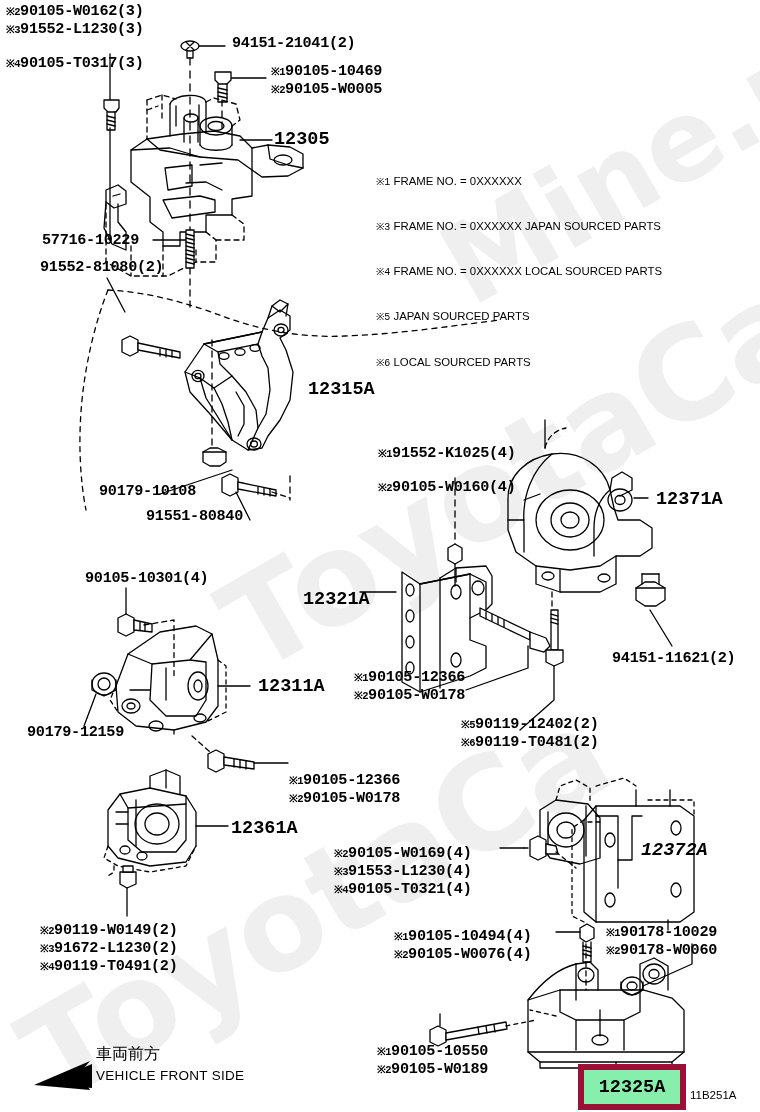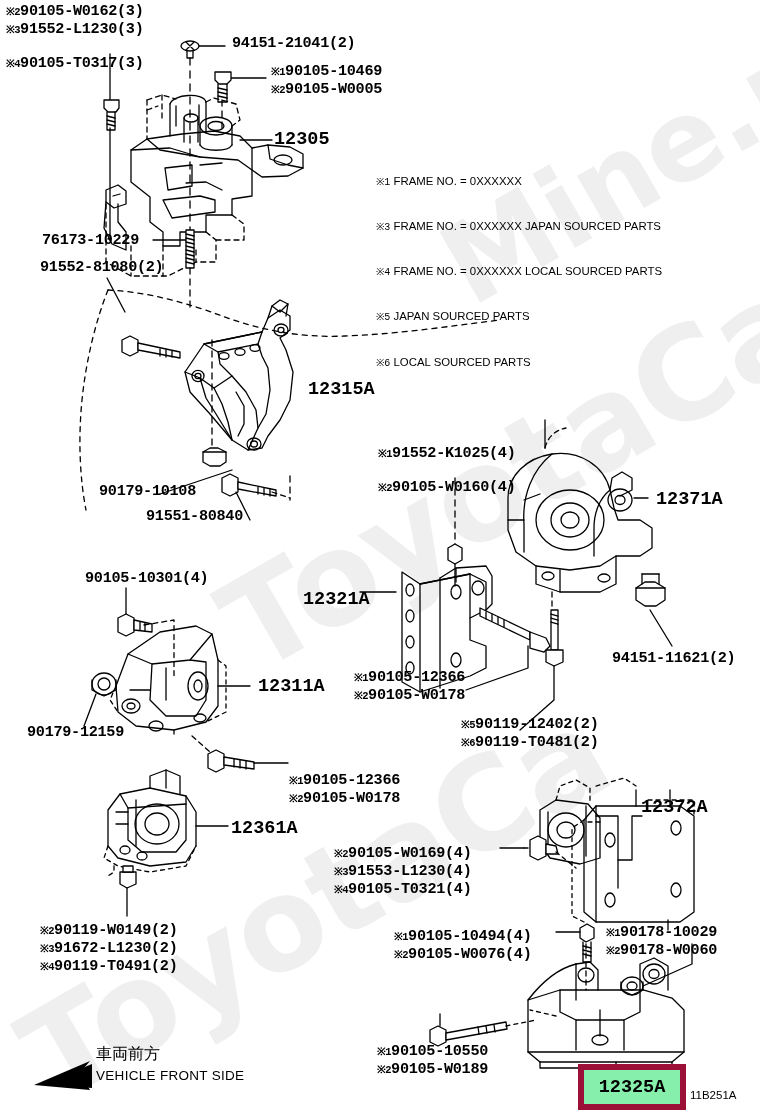--- a/index.html
+++ b/index.html
@@ -450,21 +450,21 @@
   <div class="lbl" style="left:6px;top:3px;"><span class="mk">※2</span>90105-W0162(3)</div>
   <div class="lbl" style="left:6px;top:21px;"><span class="mk">※3</span>91552-L1230(3)</div>
   <div class="lbl" style="left:6px;top:39px;margin-top:16px;"><span class="mk">※4</span>90105-T0317(3)</div>
 
   <div class="lbl" style="left:232px;top:35px;">94151-21041(2)</div>
   <div class="lbl" style="left:271px;top:63px;"><span class="mk">※1</span>90105-10469</div>
   <div class="lbl" style="left:271px;top:81px;"><span class="mk">※2</span>90105-W0005</div>
 
   <div class="big" style="left:274px;top:129px;">12305</div>
 
-  <div class="lbl" style="left:42px;top:232px;">76173-10229</div>
+  <div class="lbl" style="left:42px;top:232px;">57716-10229</div>
   <div class="lbl" style="left:40px;top:259px;">91552-81080(2)</div>
 
   <div class="big" style="left:308px;top:379px;text-align:right;">12315A</div>
 
   <div class="lbl" style="left:99px;top:483px;">90179-10108</div>
   <div class="lbl" style="left:146px;top:508px;">91551-80840</div>
 
   <div class="lbl" style="left:378px;top:445px;"><span class="mk">※1</span>91552-K1025(4)</div>
   <div class="lbl" style="left:378px;top:479px;"><span class="mk">※2</span>90105-W0160(4)</div>
 
@@ -484,21 +484,21 @@
   <div class="lbl" style="left:354px;top:687px;"><span class="mk">※2</span>90105-W0178</div>
 
   <div class="lbl" style="left:461px;top:716px;"><span class="mk">※5</span>90119-12402(2)</div>
   <div class="lbl" style="left:461px;top:734px;"><span class="mk">※6</span>90119-T0481(2)</div>
 
   <div class="lbl" style="left:289px;top:772px;"><span class="mk">※1</span>90105-12366</div>
   <div class="lbl" style="left:289px;top:790px;"><span class="mk">※2</span>90105-W0178</div>
 
   <div class="big" style="left:231px;top:818px;">12361A</div>
 
-  <div class="big" style="left:641px;top:797px;">12372A</div>
+  <div class="big" style="left:641px;top:840px;font-style:italic;">12372A</div>
 
   <div class="lbl" style="left:334px;top:845px;"><span class="mk">※2</span>90105-W0169(4)</div>
   <div class="lbl" style="left:334px;top:863px;"><span class="mk">※3</span>91553-L1230(4)</div>
   <div class="lbl" style="left:334px;top:881px;"><span class="mk">※4</span>90105-T0321(4)</div>
 
   <div class="lbl" style="left:606px;top:924px;"><span class="mk">※1</span>90178-10029</div>
   <div class="lbl" style="left:606px;top:942px;"><span class="mk">※2</span>90178-W0060</div>
 
   <div class="lbl" style="left:40px;top:922px;"><span class="mk">※2</span>90119-W0149(2)</div>
   <div class="lbl" style="left:40px;top:940px;"><span class="mk">※3</span>91672-L1230(2)</div>

